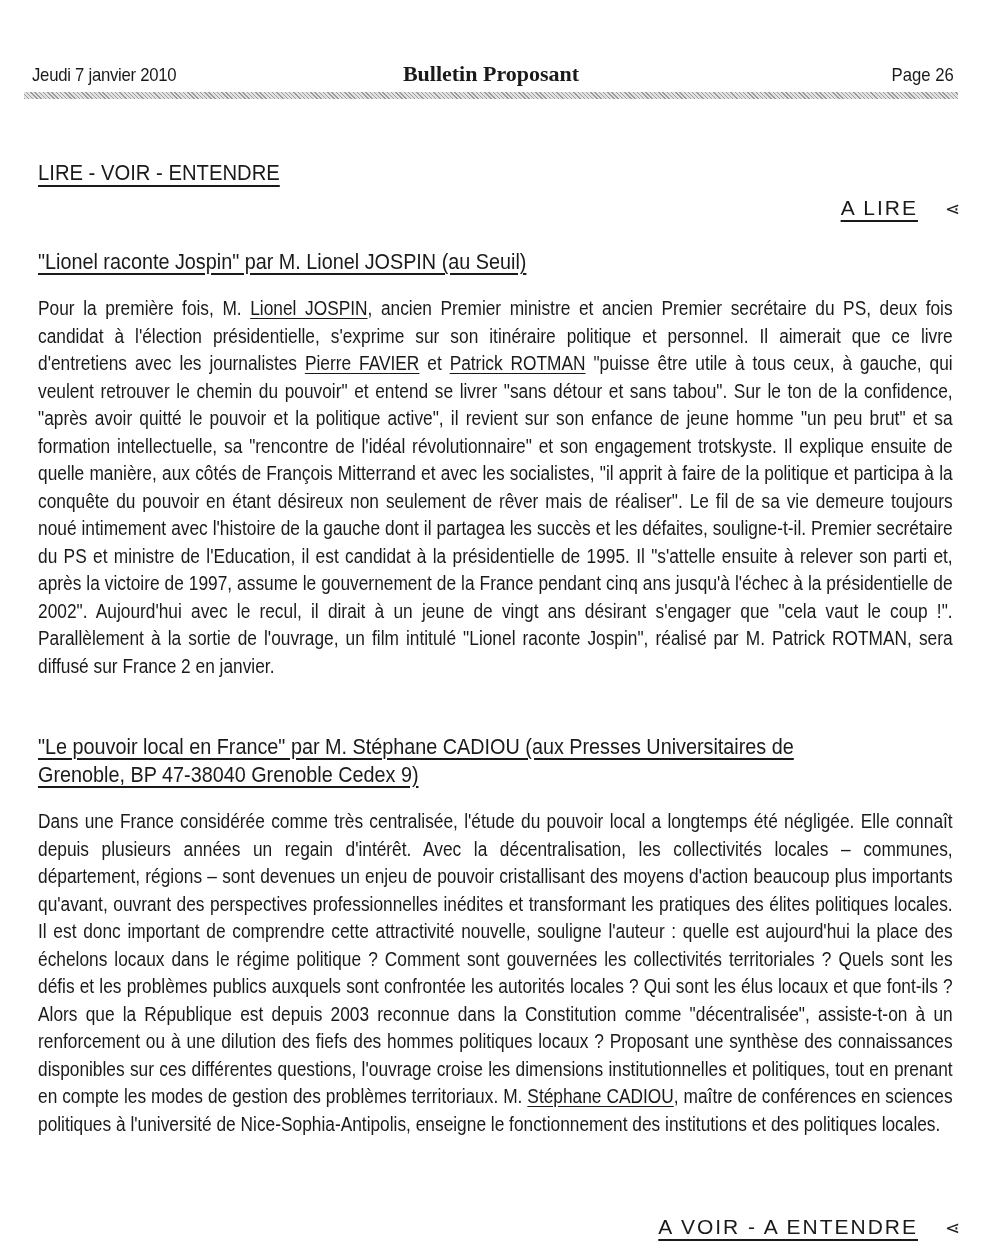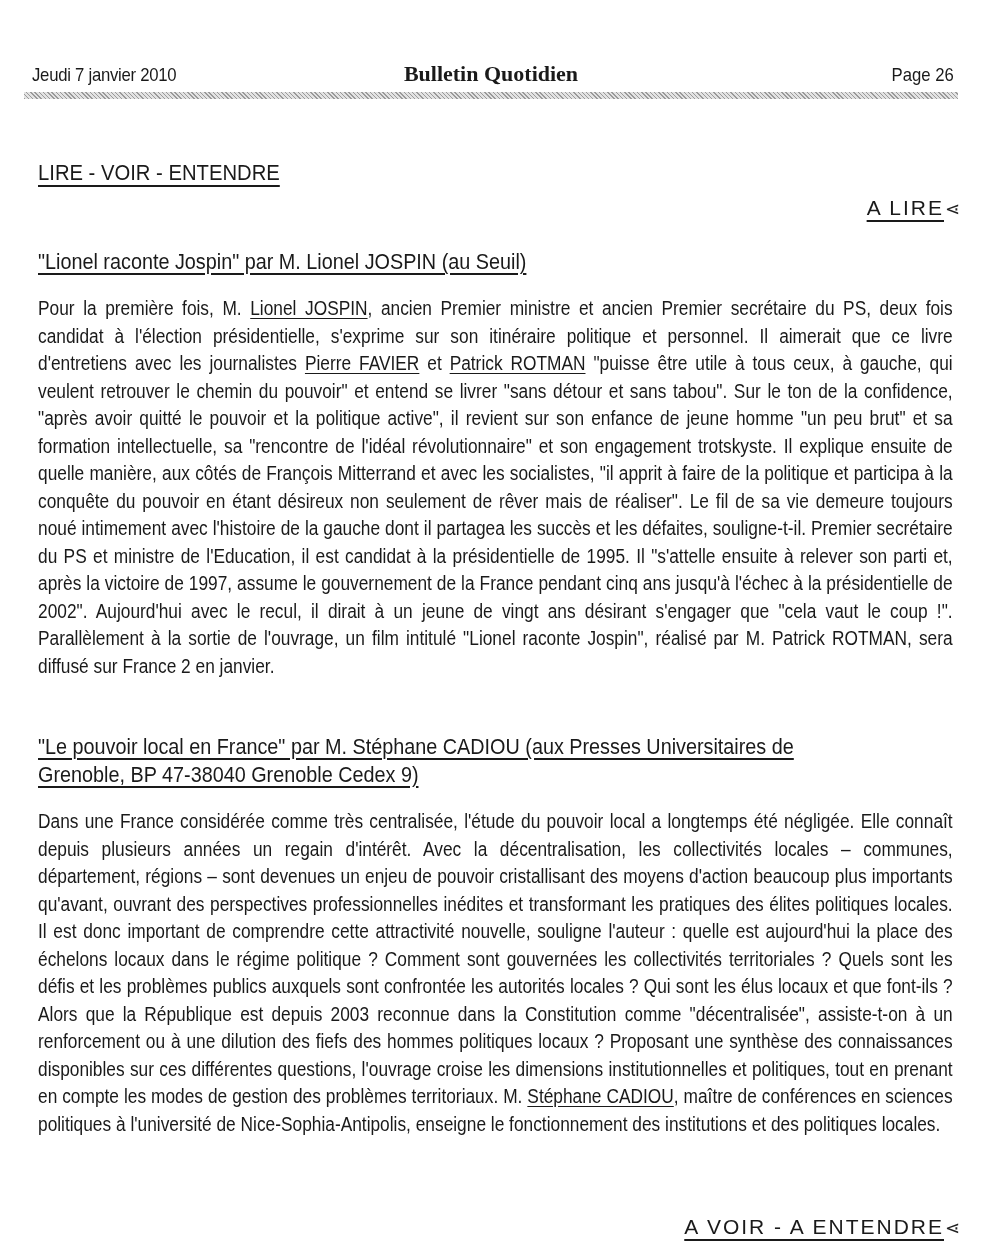--- a/index.html
+++ b/index.html
@@ -27,21 +27,21 @@
     .header .rule {
       position: absolute; left: 0; right: 0; top: 34px; height: 7px;
       background: repeating-linear-gradient(45deg, #9a9a9a 0 1px, #e3e3e3 1px 3px);
     }
     .section-title {
       position: absolute; left: 38px; top: 160px;
       font-size: 22px; text-decoration: underline; text-decoration-thickness: 2px;
       text-underline-offset: 5px; transform: scaleX(0.92); transform-origin: left;
     }
     .subsection {
-      position: absolute; right: 56px;
+      position: absolute; right: 82px;
       font-size: 21px; letter-spacing: 2px;
       text-decoration: underline; text-decoration-thickness: 2px; text-underline-offset: 5px;
     }
     .arrow-icon {
       position: absolute; font-size: 18px; color: #222;
     }
     .article-title {
       position: absolute; left: 38px; right: 38px;
       font-size: 22px; line-height: 28px;
       transform: scaleX(0.9); transform-origin: left;
@@ -54,21 +54,21 @@
       font-size: 19.5px; line-height: 27.5px; text-align: justify;
       transform: scaleX(0.888); transform-origin: left;
     }
     .u { text-decoration: underline; text-underline-offset: 3px; }
   </style>
 </head>
 <body>
 
 <div class="header">
   <span class="date">Jeudi 7 janvier 2010</span>
-  <span class="title">Bulletin Quotidien</span>
+  <span class="title">Bulletin Proposant</span>
   <span class="page">Page 26</span>
   <div class="rule"></div>
 </div>
 
 <div class="section-title">LIRE - VOIR - ENTENDRE</div>
 
 <div class="subsection" style="top:196px;">A LIRE</div>
 <span class="arrow-icon" style="top:198px; right:40px;">⋖</span>
 
 <div class="article-title" style="top:248px;">

